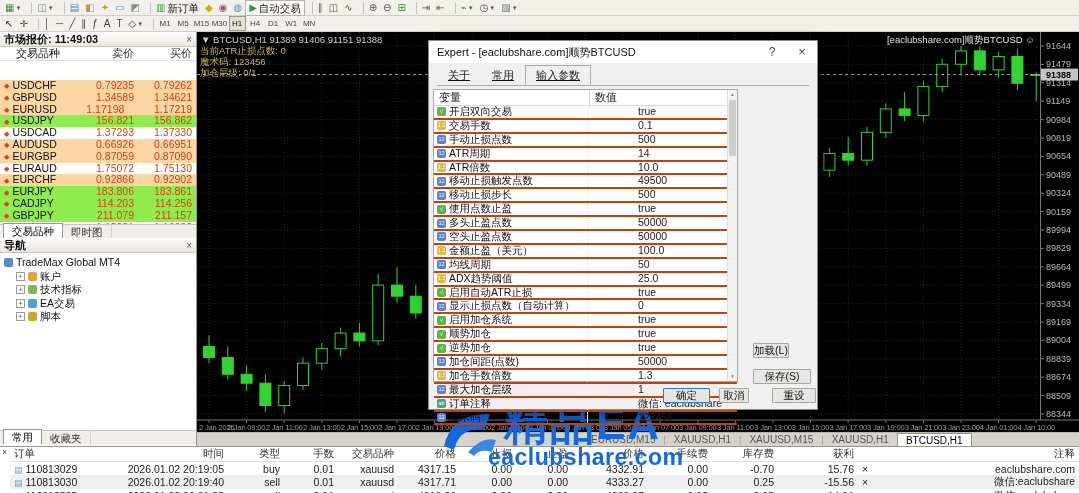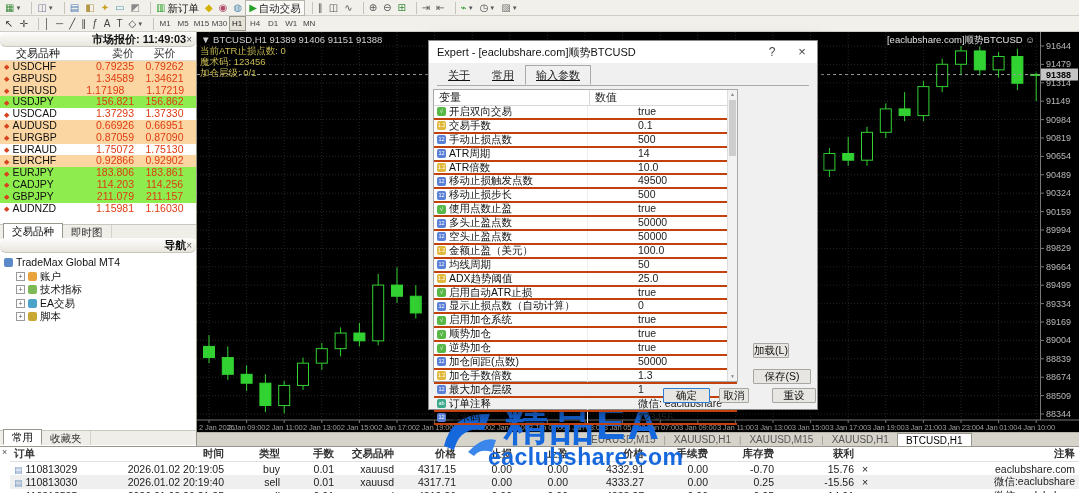--- a/index.html
+++ b/index.html
@@ -12,28 +12,28 @@
   .tbico{display:inline-flex;align-items:center;height:14px;padding:0 3px;font-size:10px;line-height:14px;cursor:default;}
   .tbico .dd{font-size:6px;color:#555;margin-left:1px;}
   .tbsep{width:5px;height:12px;border-right:1px solid #c6c3ba;margin:0 2px;}
   .tblabel{font-size:10.5px;color:#222;margin-left:2px;}
   .tfbtn{display:inline-block;width:15px;text-align:center;font-size:8px;color:#444;height:13px;line-height:13px;
          border:1px solid transparent;margin:0 0.5px;}
   .tfbtn.active{background:#e4e1d6;border:1px solid #9a978e;color:#111;}
   
   #leftcol{position:absolute;left:0;top:32px;width:197px;height:414px;background:#fff;border-right:1px solid #9a978e;box-sizing:border-box;}
   .ptitle{height:14px;background:linear-gradient(#fdfdfc,#e9e6de);border-bottom:1px solid #c9c6bd;
-          font-weight:bold;font-size:11px;padding:0 4px;display:flex;justify-content:flex-end;align-items:center;border-radius:6px;}
+          font-weight:bold;font-size:11px;padding:0 4px;display:flex;justify-content:space-between;align-items:center;}
   .pclose{font-weight:normal;color:#555;font-size:10px;cursor:default;}
   .mwhead{display:flex;height:13px;line-height:13px;border-bottom:1px solid #dcdcdc;color:#333;background:#fff;}
   .mwhead span{display:block;}
   .mwrow{display:flex;height:11.8px;line-height:11.8px;font-size:10.5px;}
   .mwc1{flex:1;padding-left:4px;display:flex;align-items:center;gap:3px;color:#111;}
   .mwc2{width:58px;text-align:right;padding-right:3px;}
-  .mwc3{width:55px;text-align:center;padding-right:4px;}
+  .mwc3{width:55px;text-align:right;padding-right:4px;}
   .mwrow .mwc2,.mwrow .mwc3{color:#de3b12;}
   .dmnd{font-size:7px;color:#d8421e;line-height:1;}
   .ptabs{position:absolute;left:0;right:0;height:15px;background:#f0eee8;border-top:1px solid #c9c6bd;display:flex;align-items:flex-end;padding-left:3px;box-sizing:border-box;}
   .ptab{font-size:10.5px;padding:0 8px;height:14px;line-height:14px;color:#333;border-right:1px solid #d5d2c9;}
   .ptab.active{background:#fff;border:1px solid #9a978e;border-bottom:1px solid #fff;color:#000;}
   #mw-tabs{top:192px;} #nav-tabs{top:398px;}
   #navpanel{position:absolute;top:206px;left:0;right:0;}
   .ntree{padding:3px 0 0 4px;}
   .nitem{height:13.5px;line-height:13.5px;display:flex;align-items:center;gap:3px;font-size:10.5px;color:#111;}
   .nchild{padding-left:12px;}
@@ -43,21 +43,21 @@
   #chartwrap{position:absolute;left:197px;top:32px;width:882px;height:400px;background:#000;}
   #tabbar{position:absolute;left:197px;top:432px;width:882px;height:14px;background:#d6d3ca;border-top:1px solid #b7b4ab;
           display:flex;align-items:center;padding-left:386px;box-sizing:border-box;}
   .ctab{font-size:10px;color:#555;padding:0 8px;height:13px;line-height:13px;}
   .ctab.active{background:#fff;border:1px solid #9a978e;border-bottom:none;color:#000;}
   .ctabsep{color:#999;font-size:9px;}
   
   #terminal{position:absolute;left:0;top:446px;width:1079px;height:47px;background:#fff;border-top:1px solid #9a978e;}
   #tclose{position:absolute;left:2px;top:0px;font-size:9px;color:#555;}
   #ttable{position:absolute;left:10px;top:0;width:1069px;border-collapse:collapse;table-layout:fixed;}
-  #ttable th{font-weight:bold;color:#333;height:13px;font-size:10.5px;border-bottom:1px solid #e0e0e0;padding:0 4px;white-space:nowrap;overflow:hidden;}
+  #ttable th{font-weight:normal;color:#333;height:13px;font-size:10.5px;border-bottom:1px solid #e0e0e0;padding:0 4px;white-space:nowrap;overflow:hidden;}
   #ttable td{height:13px;font-size:10.5px;color:#222;padding:0 4px;white-space:nowrap;overflow:hidden;}
   #ttable tr.alt{background:#efefef;}
   .tleft{text-align:left;} .tright{text-align:right;}
   .docico{color:#7a9cc4;font-size:9px;margin-right:3px;}
   .xbtn{color:#999;font-size:9px;padding-left:4px;}
   
   #watermark{position:absolute;left:438px;top:402px;z-index:6;pointer-events:none;}
   #wm1{position:absolute;left:66px;top:0px;font-size:44px;font-weight:bold;color:#1668dd;letter-spacing:2px;line-height:1;white-space:nowrap;}
   #wm2{position:absolute;left:50px;top:44px;font-size:23px;font-weight:bold;color:#1668dd;letter-spacing:0.5px;line-height:1;white-space:nowrap;}
   
@@ -227,21 +227,21 @@
       <div class="ptitle">
         <span>市场报价: 11:49:03</span>
         <span class="pclose">×</span>
       </div>
       <div class="mwhead">
         <span class="mwc1" style="padding-left:16px;">交易品种</span>
         <span class="mwc2">卖价</span>
         <span class="mwc3">买价</span>
       </div>
       <div id="mw-rows">
-          <div class="mwrow" style="background: rgb(251, 214, 162);">
+          <div class="mwrow" style="background: rgb(251, 214, 162); margin-top: 19px;">
             <span class="mwc1">
               <span class="dmnd">◆</span>
               <span>USDCHF</span>
             </span>
             <span class="mwc2">0.79235</span>
             <span class="mwc3">0.79262</span>
           </div>
           <div class="mwrow" style="background: rgb(251, 214, 162);">
             <span class="mwc1">
               <span class="dmnd">◆</span>

